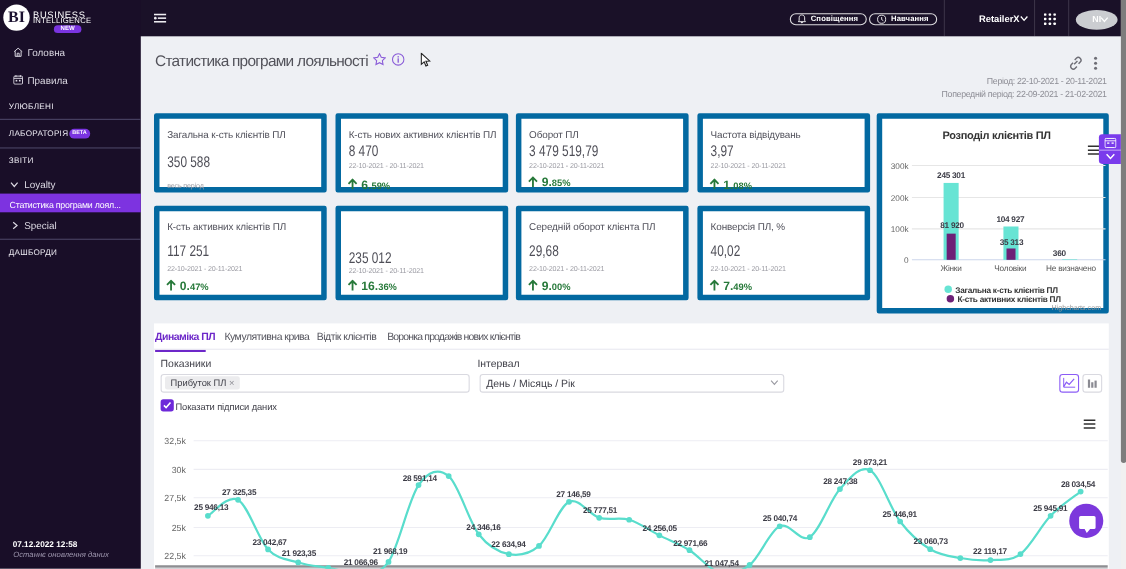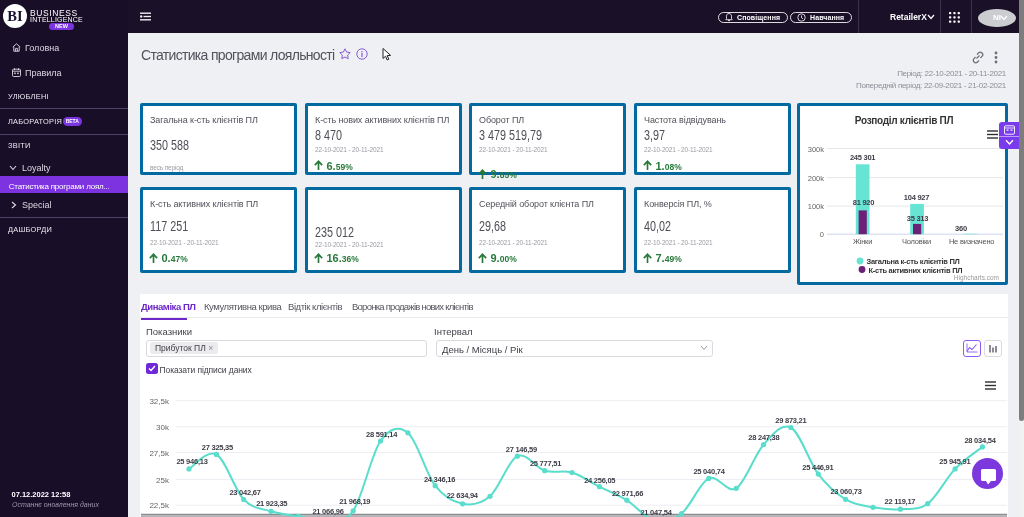--- a/index.html
+++ b/index.html
@@ -8,21 +8,21 @@
 #topbar{position:absolute;left:0;top:0;width:1020px;height:33px;background:#1a1128;z-index:5;}
 #sidebar{position:absolute;left:0;top:0;width:128px;height:517px;background:#190e28;z-index:6;color:#e3e0ea;}
 #main{position:absolute;left:128px;top:33px;width:892px;height:484px;background:#eef0f4;}
 .vdiv{position:absolute;top:0;width:1px;height:33px;background:rgba(255,255,255,0.14);}
 .pill{position:absolute;top:11.5px;height:11px;border:1px solid rgba(255,255,255,0.85);border-radius:7px;color:#fff;font-size:7px;font-weight:bold;display:flex;align-items:center;padding:0 7px 0 6px;gap:4px;letter-spacing:0.1px;}
 
 .mitem{position:absolute;left:25px;font-size:9px;color:#dcd9e3;}
 .shead{position:absolute;left:8px;font-size:7.4px;color:#eceaf2;letter-spacing:.25px;}
 .sdiv{position:absolute;left:0;width:128px;height:1px;background:#4b4465;}
 
-.card{position:absolute;background:#fff;border:3px solid #0369a1;border-radius:2px;}
+.card{position:absolute;background:#fff;border:5px solid #0369a1;border-radius:2px;}
 .ct{position:absolute;left:7px;top:8px;font-size:9px;color:#51515b;line-height:13px;width:143px;letter-spacing:-0.1px;}
 .cv{position:absolute;left:7px;font-size:14px;color:#4e4e57;transform:scaleX(0.77);transform-origin:left top;white-space:nowrap;}
 .cd{position:absolute;left:7px;font-size:6.5px;letter-spacing:-0.15px;color:#9b9ba3;}
 .cg{position:absolute;left:5px;font-size:11px;font-weight:bold;color:#27793a;}.gs{font-size:8.5px;}
 
 .tab{position:absolute;top:301px;font-size:9.5px;letter-spacing:-0.45px;color:#55555e;}
 .inputbox{position:absolute;background:#fff;border:1px solid #d9d9e0;border-radius:3px;height:17px;}
 .lbl{position:absolute;font-size:9.5px;color:#3f3f48;}
 </style></head>
 <body>
@@ -155,21 +155,21 @@
   <div class="cv" style="top:21px;">8 470</div>
   <div class="cd" style="top:39.5px;">22-10-2021 - 20-11-2021</div>
   <div class="cg" style="top:53.5px;"><svg width="11" height="10.5" viewBox="0 0 12 12" style="margin-right:2.5px;vertical-align:-1px">
         <path d="M6 11.5 L6 2 M1.8 5.8 L6 1.5 L10.2 5.8" stroke="#27793a" stroke-width="1.9" fill="none"></path>
       </svg>6.<span class="gs">59%</span></div>
 </div>
 <div class="card" style="left:469px;top:103px;width:157px;height:72px;">
   <div class="ct">Оборот ПЛ</div>
   <div class="cv" style="top:21px;">3 479 519,79</div>
   <div class="cd" style="top:39.5px;">22-10-2021 - 20-11-2021</div>
-  <div class="cg" style="top:62px;"><svg width="11" height="10.5" viewBox="0 0 12 12" style="margin-right:2.5px;vertical-align:-1px">
+  <div class="cg" style="top:52px;"><svg width="11" height="10.5" viewBox="0 0 12 12" style="margin-right:2.5px;vertical-align:-1px">
         <path d="M6 11.5 L6 2 M1.8 5.8 L6 1.5 L10.2 5.8" stroke="#27793a" stroke-width="1.9" fill="none"></path>
       </svg>9.<span class="gs">85%</span></div>
 </div>
 <div class="card" style="left:634px;top:103px;width:157px;height:72px;">
   <div class="ct">Частота відвідувань</div>
   <div class="cv" style="top:21px;">3,97</div>
   <div class="cd" style="top:39.5px;">22-10-2021 - 20-11-2021</div>
   <div class="cg" style="top:53.5px;"><svg width="11" height="10.5" viewBox="0 0 12 12" style="margin-right:2.5px;vertical-align:-1px">
         <path d="M6 11.5 L6 2 M1.8 5.8 L6 1.5 L10.2 5.8" stroke="#27793a" stroke-width="1.9" fill="none"></path>
       </svg>1.<span class="gs">08%</span></div>

